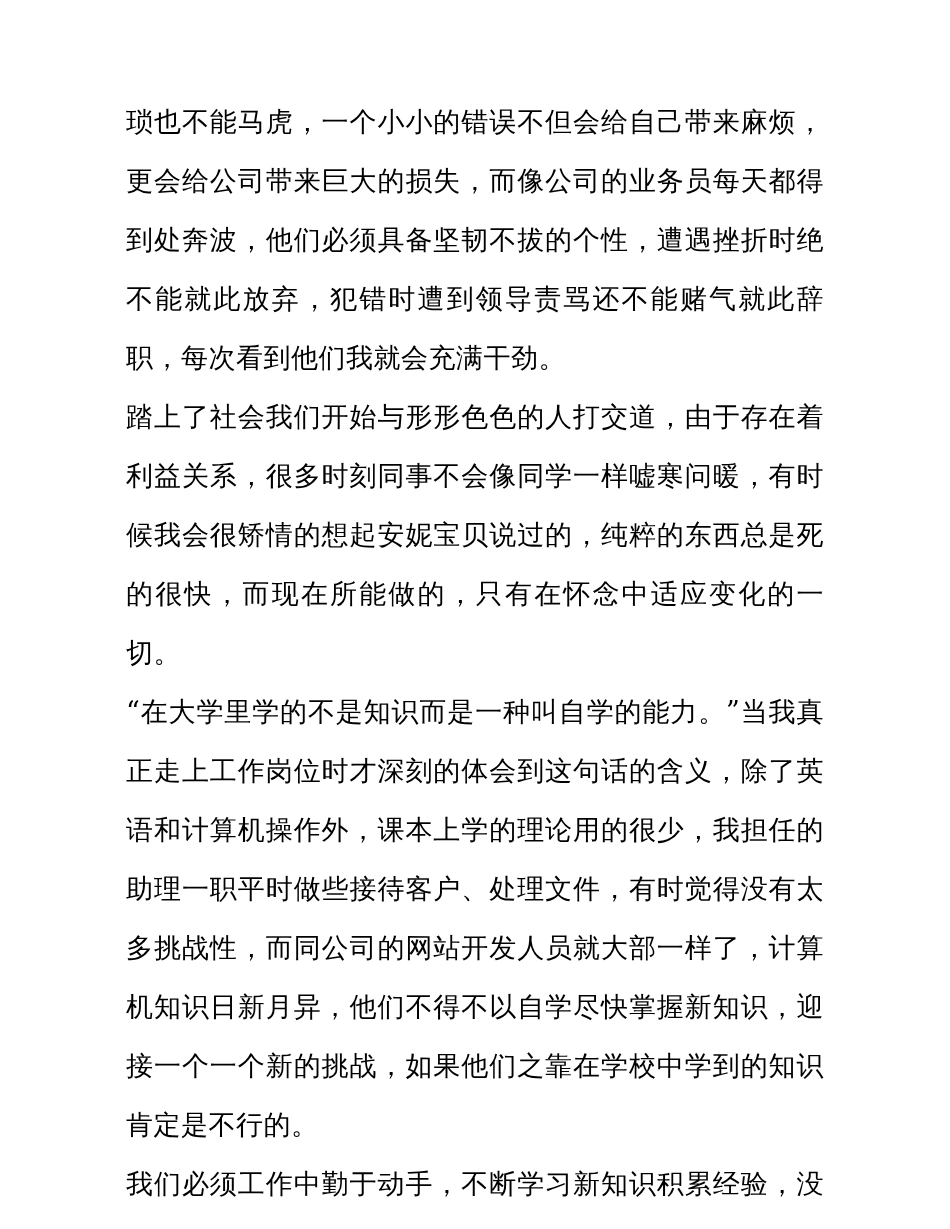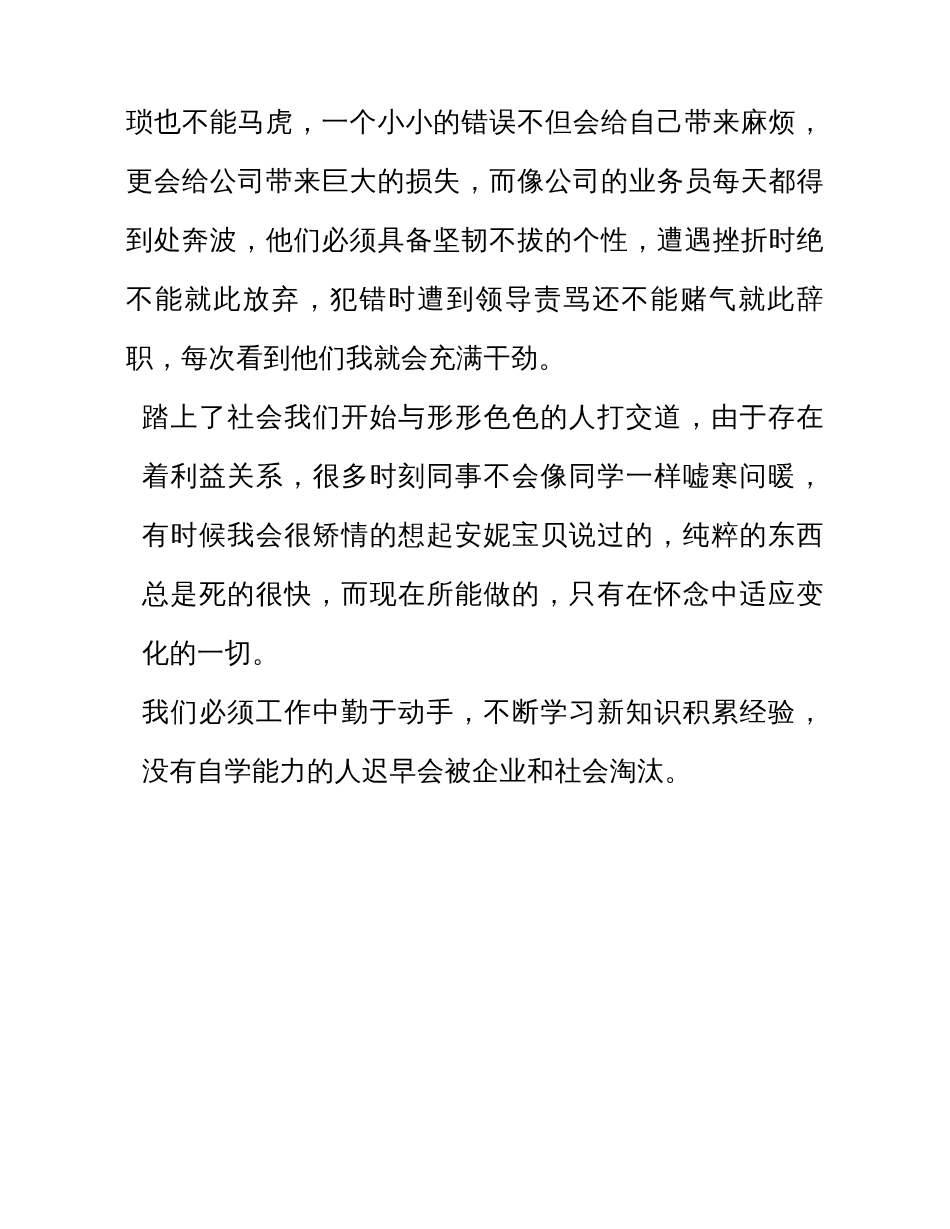--- a/index.html
+++ b/index.html
@@ -29,26 +29,26 @@
     text-justify: inter-ideograph;
     letter-spacing: 0.5px;
   }
   .para {
     margin: 0;
     text-indent: 0;
     white-space: normal;
   }
   .para + .para {
     margin-top: 0;
-    margin-left: 16px;
   }
 </style>
 </head>
 <body>
 
 <div class="page">
   <div class="doc-body">
     <p class="para">琐也不能马虎，一个小小的错误不但会给自己带来麻烦，更会给公司带来巨大的损失，而像公司的业务员每天都得到处奔波，他们必须具备坚韧不拔的个性，遭遇挫折时绝不能就此放弃，犯错时遭到领导责骂还不能赌气就此辞职，每次看到他们我就会充满干劲。</p>
     <p class="para">踏上了社会我们开始与形形色色的人打交道，由于存在着利益关系，很多时刻同事不会像同学一样嘘寒问暖，有时候我会很矫情的想起安妮宝贝说过的，纯粹的东西总是死的很快，而现在所能做的，只有在怀念中适应变化的一切。</p>
+    <p class="para">“在大学里学的不是知识而是一种叫自学的能力。”当我真正走上工作岗位时才深刻的体会到这句话的含义，除了英语和计算机操作外，课本上学的理论用的很少，我担任的助理一职平时做些接待客户、处理文件，有时觉得没有太多挑战性，而同公司的网站开发人员就大部一样了，计算机知识日新月异，他们不得不以自学尽快掌握新知识，迎接一个一个新的挑战，如果他们之靠在学校中学到的知识肯定是不行的。</p>
     <p class="para">我们必须工作中勤于动手，不断学习新知识积累经验，没有自学能力的人迟早会被企业和社会淘汰。</p>
 
   </div>
 </div>
 
 </body></html>

